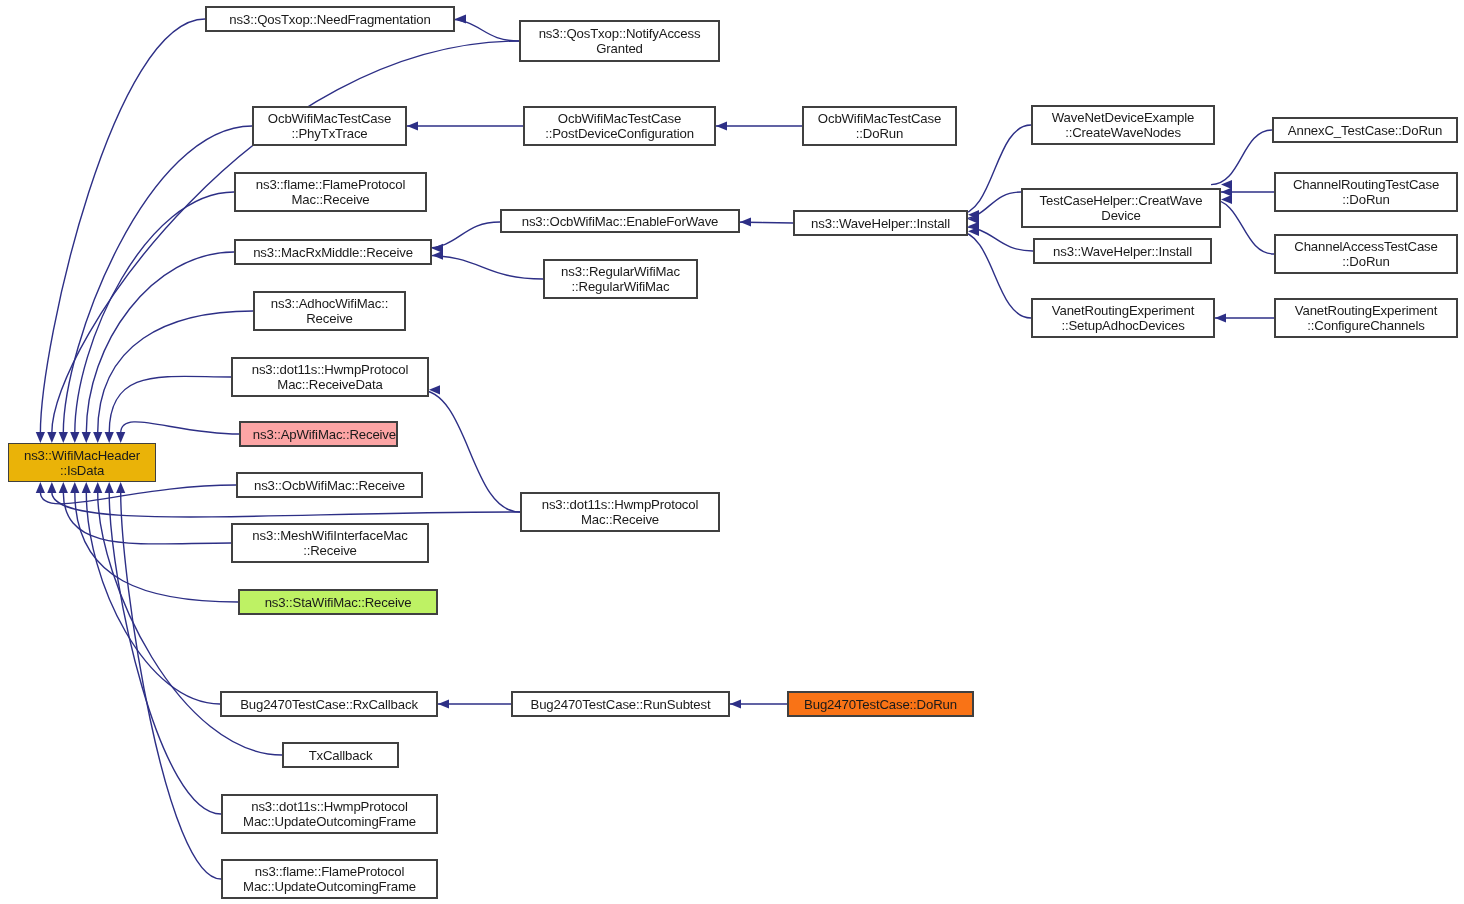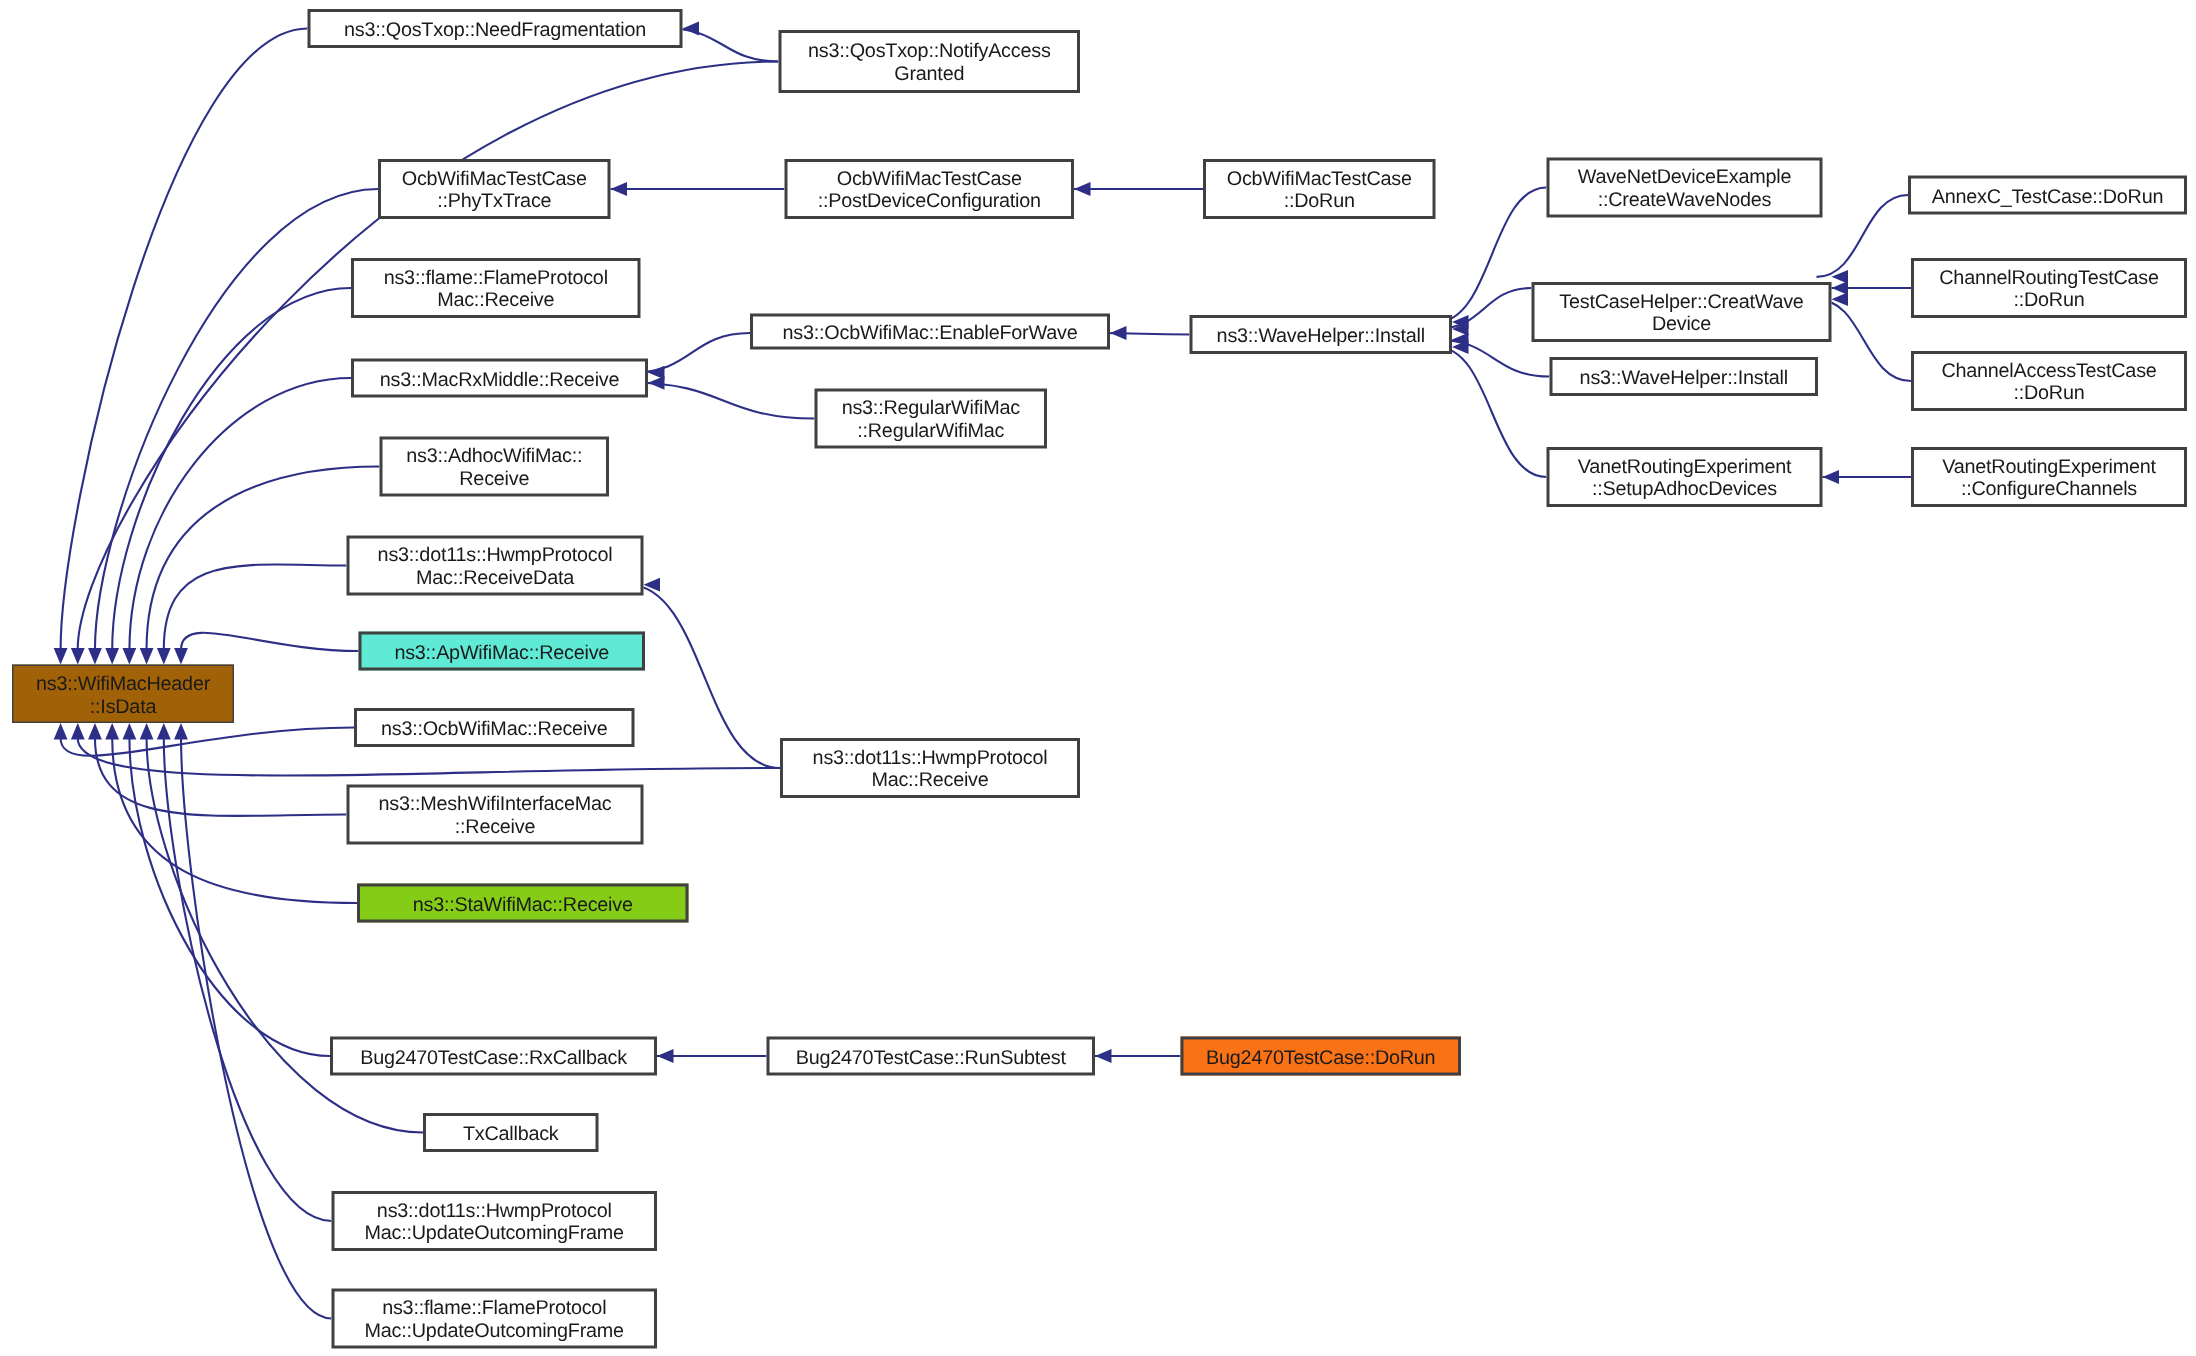--- a/index.html
+++ b/index.html
@@ -116,21 +116,21 @@
       <path d="M 787.0 704.0 C 753.5 704.0, 753.5 704.0, 720.0 704.0" fill="none" stroke="#2d2f86" stroke-width="1.4"></path>
       <polygon points="730.00,704.00 741.00,699.40 741.00,708.60" fill="#2d2f86"></polygon>
       <path d="M 282.0 755.0 C 180.6 755.0, 97.7 582.0, 97.7 492.0" fill="none" stroke="#2d2f86" stroke-width="1.4"></path>
       <polygon points="97.72,482.00 102.32,493.00 93.13,493.00" fill="#2d2f86"></polygon>
       <path d="M 221.0 814.0 C 159.5 814.0, 109.2 582.0, 109.2 492.0" fill="none" stroke="#2d2f86" stroke-width="1.4"></path>
       <polygon points="109.20,482.00 113.80,493.00 104.60,493.00" fill="#2d2f86"></polygon>
       <path d="M 221.0 879.0 C 165.8 879.0, 120.7 582.0, 120.7 492.0" fill="none" stroke="#2d2f86" stroke-width="1.4"></path>
       <polygon points="120.67,482.00 125.27,493.00 116.07,493.00" fill="#2d2f86"></polygon>
     </svg>
   <div id="nodes">
-      <div class="node root" style="left: 8px; top: 443px; width: 148px; height: 39px; background: #a16207; border-color: rgb(64, 64, 64);"><span class="lbl">ns3::WifiMacHeader
+      <div class="node root" style="left: 8px; top: 443px; width: 148px; height: 39px; background: #eab308; border-color: rgb(64, 64, 64);"><span class="lbl">ns3::WifiMacHeader
 ::IsData</span></div>
       <div class="node" style="left: 205px; top: 6px; width: 250px; height: 26px; background: rgb(255, 255, 255); border-color: rgb(64, 64, 64);"><span class="lbl">ns3::QosTxop::NeedFragmentation</span></div>
       <div class="node" style="left: 519px; top: 20px; width: 201px; height: 42px; background: rgb(255, 255, 255); border-color: rgb(64, 64, 64);"><span class="lbl">ns3::QosTxop::NotifyAccess
 Granted</span></div>
       <div class="node" style="left: 252px; top: 106px; width: 155px; height: 40px; background: rgb(255, 255, 255); border-color: rgb(64, 64, 64);"><span class="lbl">OcbWifiMacTestCase
 ::PhyTxTrace</span></div>
       <div class="node" style="left: 523px; top: 106px; width: 193px; height: 40px; background: rgb(255, 255, 255); border-color: rgb(64, 64, 64);"><span class="lbl">OcbWifiMacTestCase
 ::PostDeviceConfiguration</span></div>
       <div class="node" style="left: 802px; top: 106px; width: 155px; height: 40px; background: rgb(255, 255, 255); border-color: rgb(64, 64, 64);"><span class="lbl">OcbWifiMacTestCase
 ::DoRun</span></div>
@@ -152,25 +152,25 @@
       <div class="node" style="left: 1274px; top: 172px; width: 184px; height: 40px; background: rgb(255, 255, 255); border-color: rgb(64, 64, 64);"><span class="lbl">ChannelRoutingTestCase
 ::DoRun</span></div>
       <div class="node" style="left: 1274px; top: 234px; width: 184px; height: 40px; background: rgb(255, 255, 255); border-color: rgb(64, 64, 64);"><span class="lbl">ChannelAccessTestCase
 ::DoRun</span></div>
       <div class="node" style="left: 1274px; top: 298px; width: 184px; height: 40px; background: rgb(255, 255, 255); border-color: rgb(64, 64, 64);"><span class="lbl">VanetRoutingExperiment
 ::ConfigureChannels</span></div>
       <div class="node" style="left: 253px; top: 291px; width: 153px; height: 40px; background: rgb(255, 255, 255); border-color: rgb(64, 64, 64);"><span class="lbl">ns3::AdhocWifiMac::
 Receive</span></div>
       <div class="node" style="left: 231px; top: 357px; width: 198px; height: 40px; background: rgb(255, 255, 255); border-color: rgb(64, 64, 64);"><span class="lbl">ns3::dot11s::HwmpProtocol
 Mac::ReceiveData</span></div>
-      <div class="node" style="left: 239px; top: 421px; width: 191px; height: 26px; background: #5eead4; border-color: rgb(64, 64, 64);"><span class="lbl">ns3::ApWifiMac::Receive</span></div>
+      <div class="node" style="left: 239px; top: 421px; width: 159px; height: 26px; background: #fca5a5; border-color: rgb(64, 64, 64); text-align: right;"><span class="lbl">ns3::ApWifiMac::Receive</span></div>
       <div class="node" style="left: 236px; top: 472px; width: 187px; height: 26px; background: rgb(255, 255, 255); border-color: rgb(64, 64, 64);"><span class="lbl">ns3::OcbWifiMac::Receive</span></div>
       <div class="node" style="left: 231px; top: 523px; width: 198px; height: 40px; background: rgb(255, 255, 255); border-color: rgb(64, 64, 64);"><span class="lbl">ns3::MeshWifiInterfaceMac
 ::Receive</span></div>
-      <div class="node" style="left: 238px; top: 589px; width: 221px; height: 26px; background: #84cc16; border-color: rgb(64, 64, 64);"><span class="lbl">ns3::StaWifiMac::Receive</span></div>
+      <div class="node" style="left: 238px; top: 589px; width: 200px; height: 26px; background: #bef264; border-color: rgb(64, 64, 64);"><span class="lbl">ns3::StaWifiMac::Receive</span></div>
       <div class="node" style="left: 520px; top: 492px; width: 200px; height: 40px; background: rgb(255, 255, 255); border-color: rgb(64, 64, 64);"><span class="lbl">ns3::dot11s::HwmpProtocol
 Mac::Receive</span></div>
       <div class="node" style="left: 220px; top: 691px; width: 218px; height: 26px; background: rgb(255, 255, 255); border-color: rgb(64, 64, 64);"><span class="lbl">Bug2470TestCase::RxCallback</span></div>
       <div class="node" style="left: 511px; top: 691px; width: 219px; height: 26px; background: rgb(255, 255, 255); border-color: rgb(64, 64, 64);"><span class="lbl">Bug2470TestCase::RunSubtest</span></div>
       <div class="node" style="left: 787px; top: 691px; width: 187px; height: 26px; background: #f97316; border-color: rgb(64, 64, 64);"><span class="lbl">Bug2470TestCase::DoRun</span></div>
       <div class="node" style="left: 282px; top: 742px; width: 117px; height: 26px; background: rgb(255, 255, 255); border-color: rgb(64, 64, 64);"><span class="lbl">TxCallback</span></div>
       <div class="node" style="left: 221px; top: 794px; width: 217px; height: 40px; background: rgb(255, 255, 255); border-color: rgb(64, 64, 64);"><span class="lbl">ns3::dot11s::HwmpProtocol
 Mac::UpdateOutcomingFrame</span></div>
       <div class="node" style="left: 221px; top: 859px; width: 217px; height: 40px; background: rgb(255, 255, 255); border-color: rgb(64, 64, 64);"><span class="lbl">ns3::flame::FlameProtocol
 Mac::UpdateOutcomingFrame</span></div>

